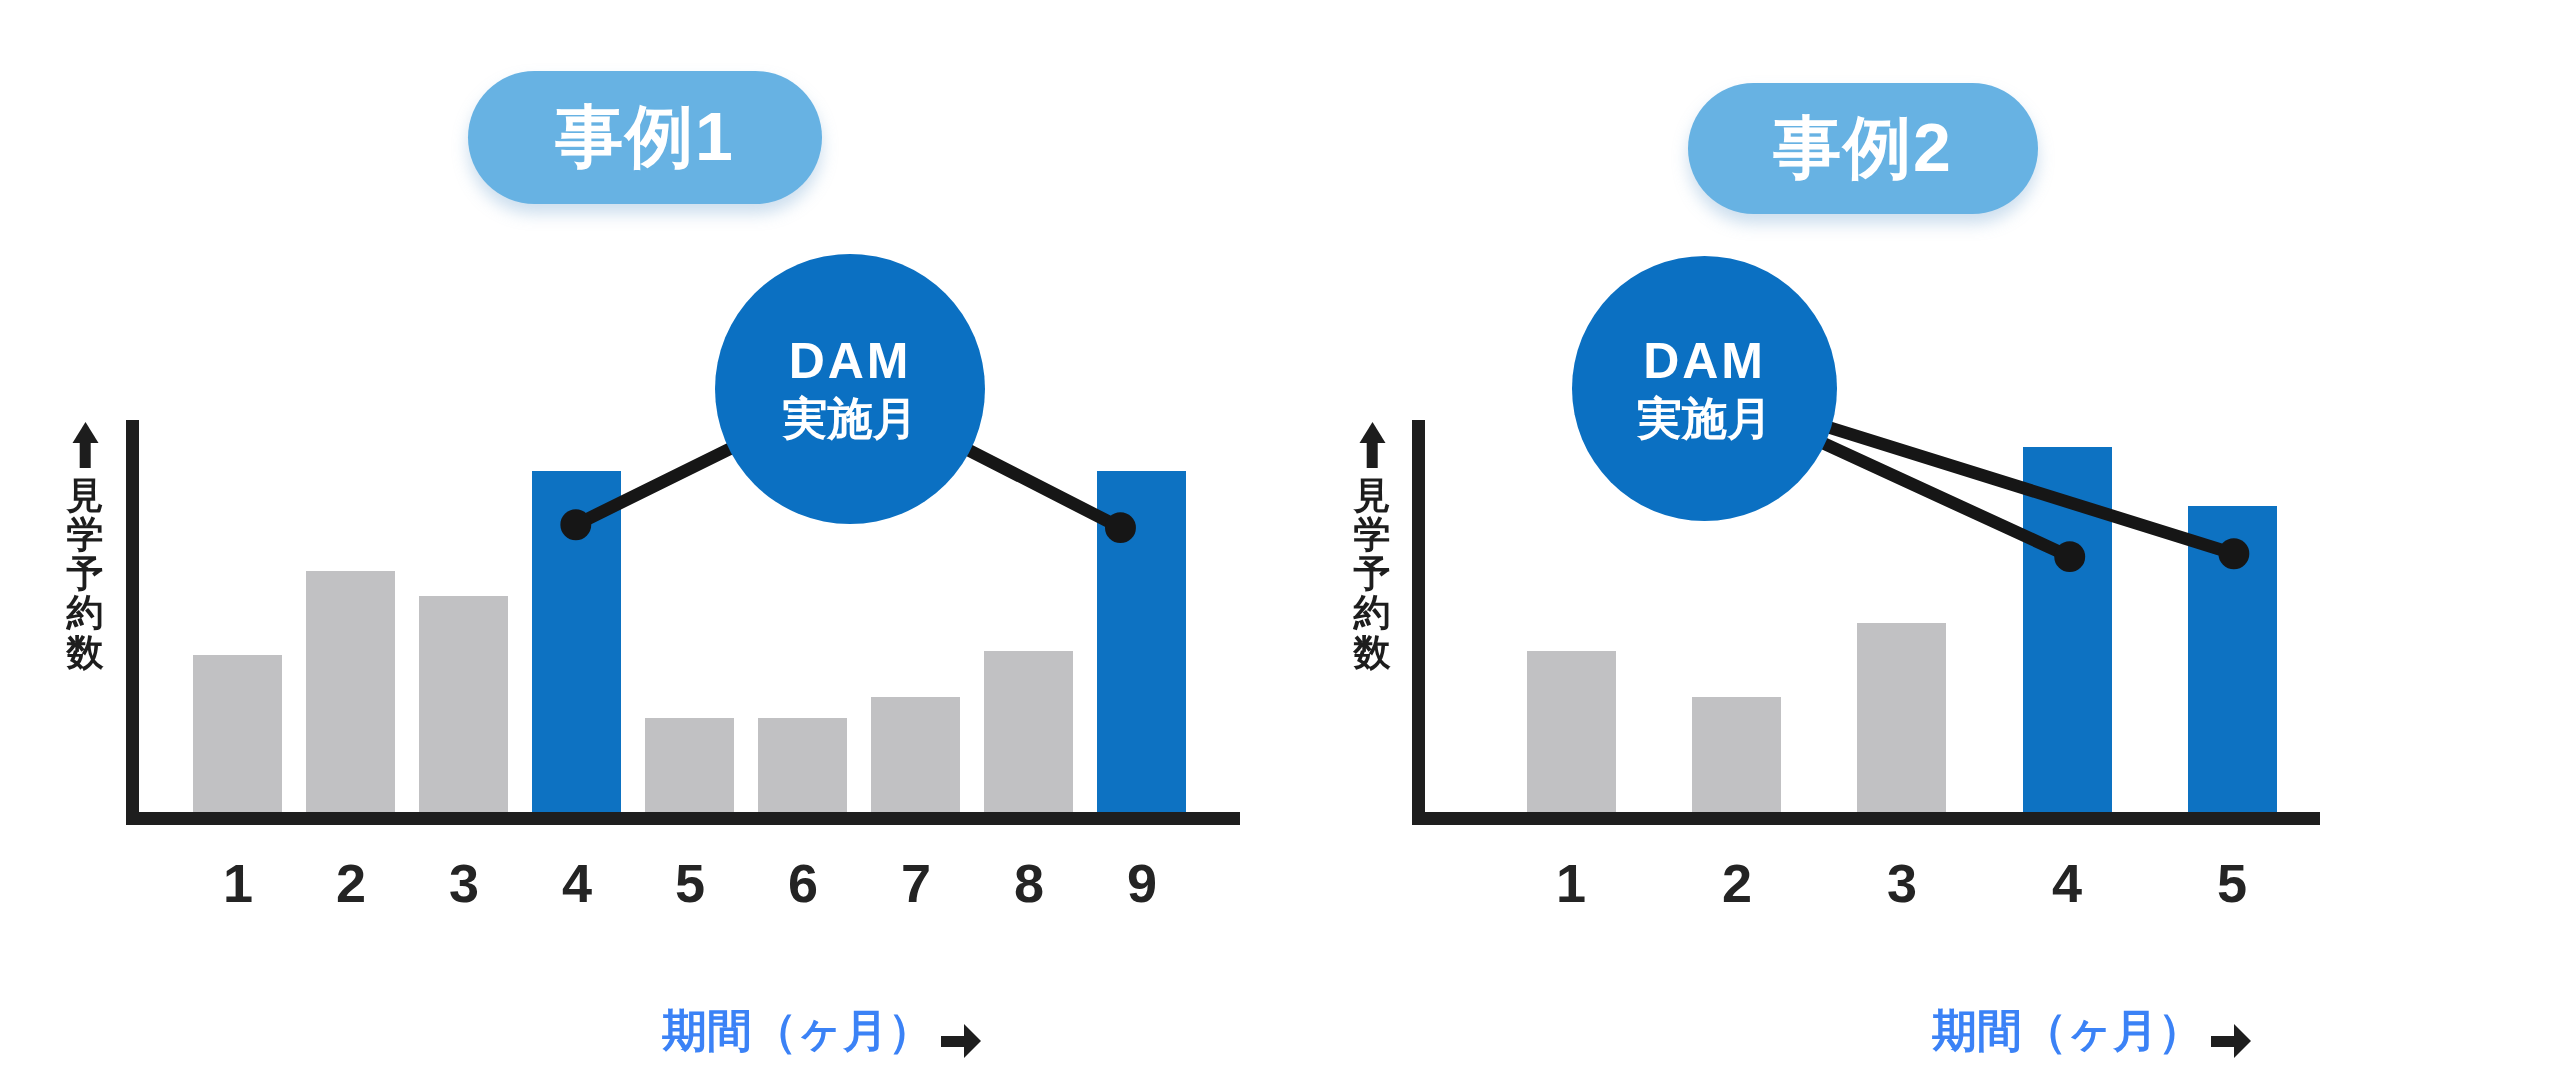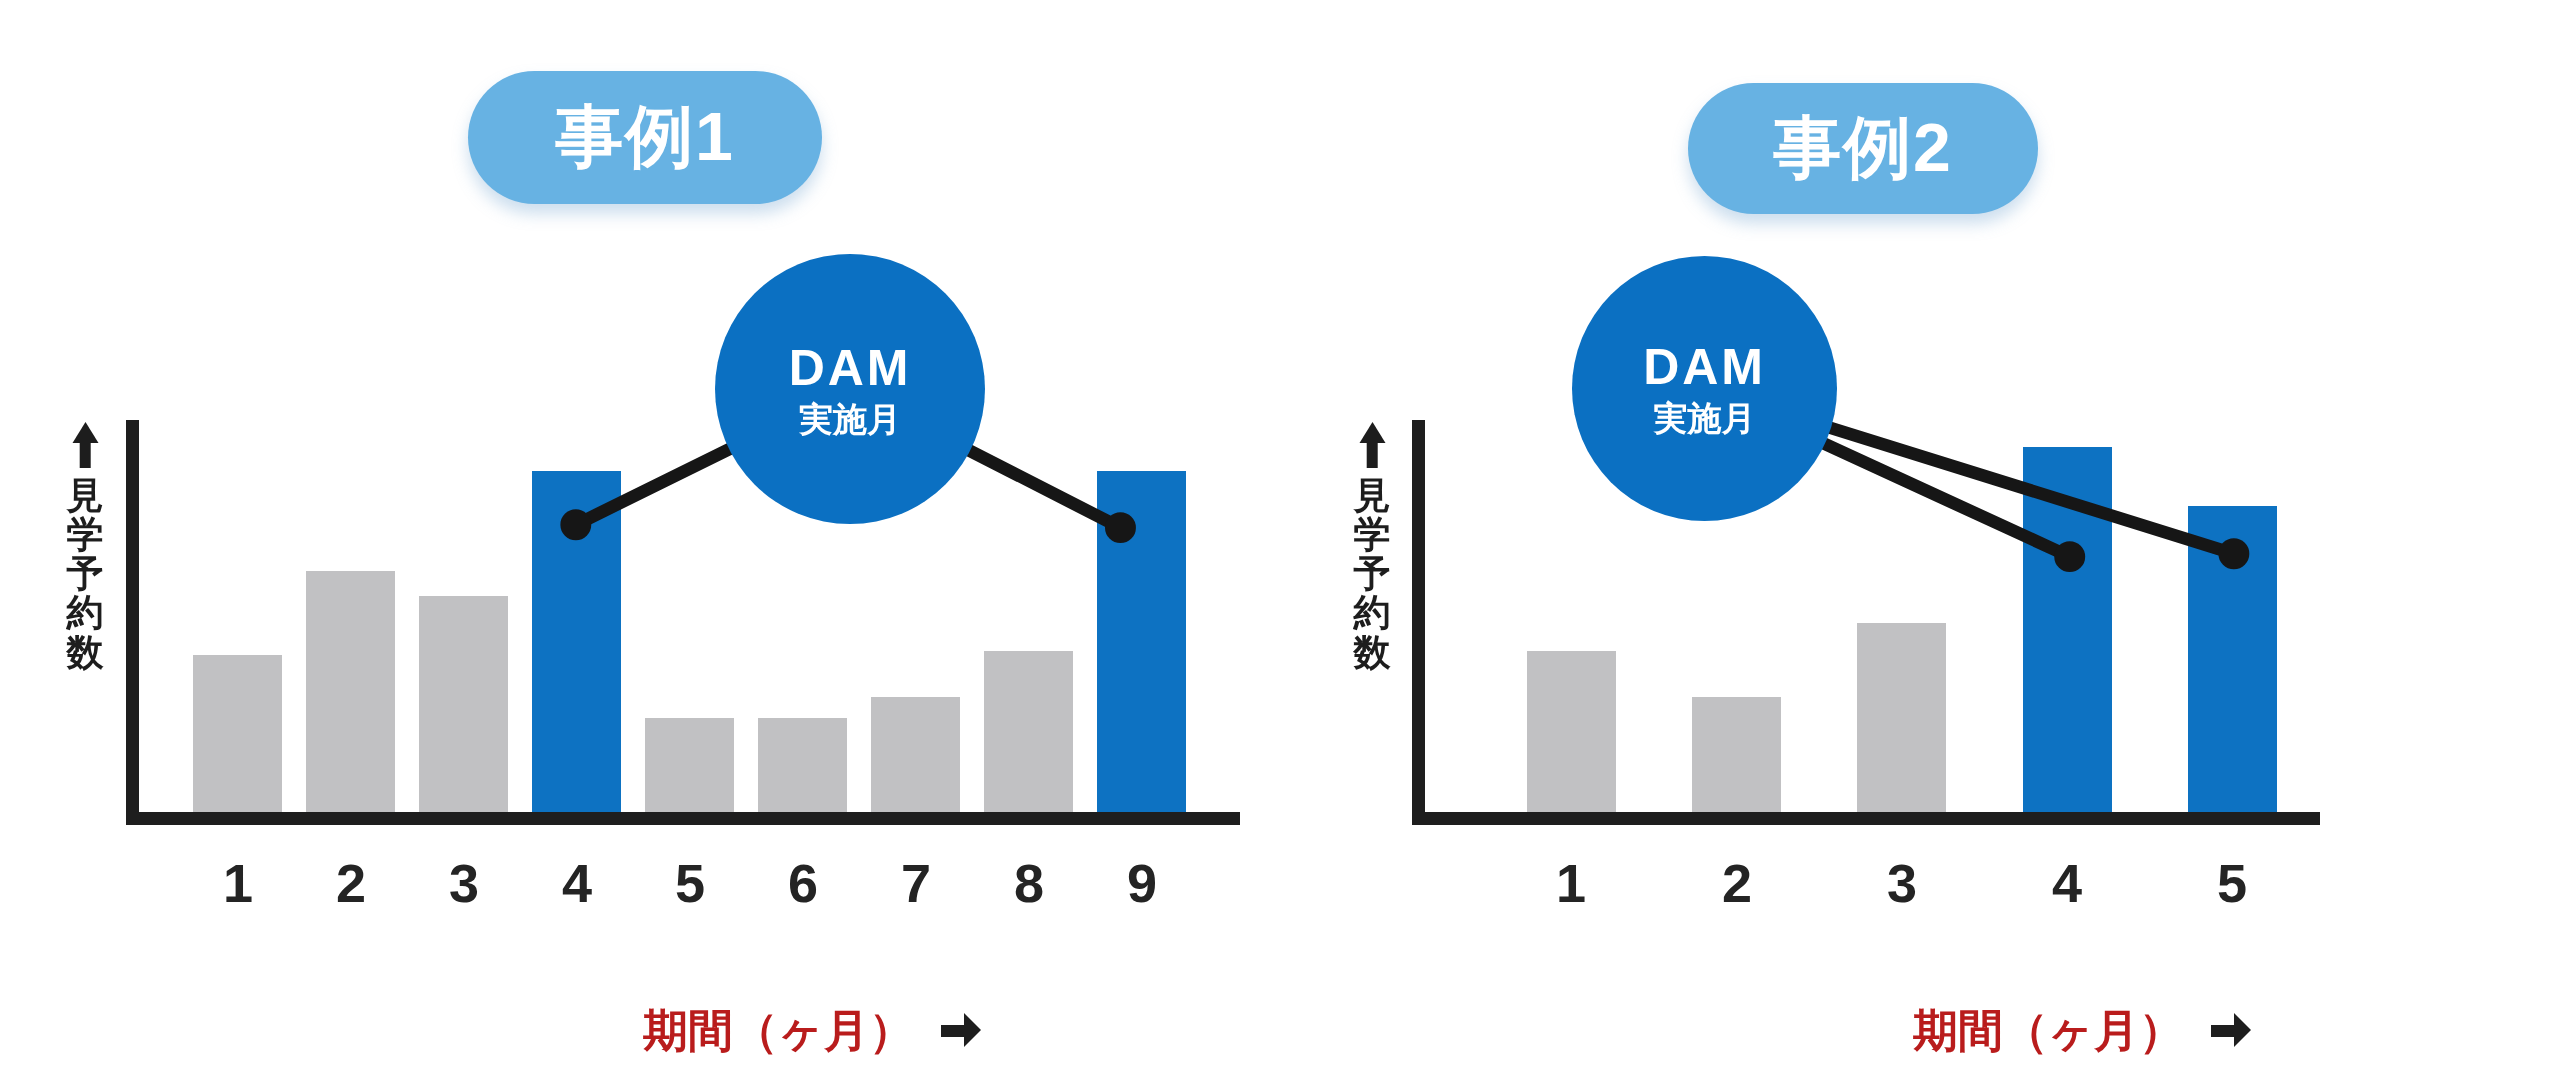--- a/index.html
+++ b/index.html
@@ -24,21 +24,21 @@
   }
   
   .callout{
     position:absolute;border-radius:50%;
     background:#0b70c2;color:#ffffff;
     display:flex;flex-direction:column;align-items:center;justify-content:center;
     font-weight:700;text-align:center;
     z-index:5;line-height:1.22;
   }
   .callout .l1{font-size:50px;letter-spacing:2.9px;}
-  .callout .l2{font-size:34px;}
+  .callout .l2{font-size:45px;}
   
   .axis{position:absolute;background:#1e1e1e;z-index:2;}
   
   .bar{position:absolute;z-index:1;}
   
   .tick{
     position:absolute;z-index:2;
     font-size:54px;font-weight:700;color:#242424;
     transform:translate(-50%,-50%);
   }
@@ -56,22 +56,22 @@
     width:0;height:0;border-left:13.5px solid transparent;border-right:13.5px solid transparent;
     border-bottom:21px solid #1d1d1d;
   }
   .arrow-up .stem{
     position:absolute;left:50%;top:19.3px;transform:translateX(-50%);
     width:11.6px;height:27px;background:#1d1d1d;
   }
   
   .xlabel{
     position:absolute;transform:translateY(-50%);
-    display:flex;align-items:center;gap:27px;
-    font-size:45px;font-weight:700;color:#b91c1c;
+    display:flex;align-items:flex-end;gap:8px;
+    font-size:45px;font-weight:700;color:#3b82f6;
     z-index:2;white-space:nowrap;
   }
   .arrow-right{position:relative;display:inline-block;width:41px;height:39px;}
   .arrow-right::before{
     content:"";position:absolute;left:0;top:13.5px;width:23px;height:11.6px;background:#1e1e1e;
   }
   .arrow-right::after{
     content:"";position:absolute;left:23px;top:1.9px;
     width:0;height:0;border-top:17.4px solid transparent;border-bottom:17.4px solid transparent;
     border-left:17.4px solid #1e1e1e;

